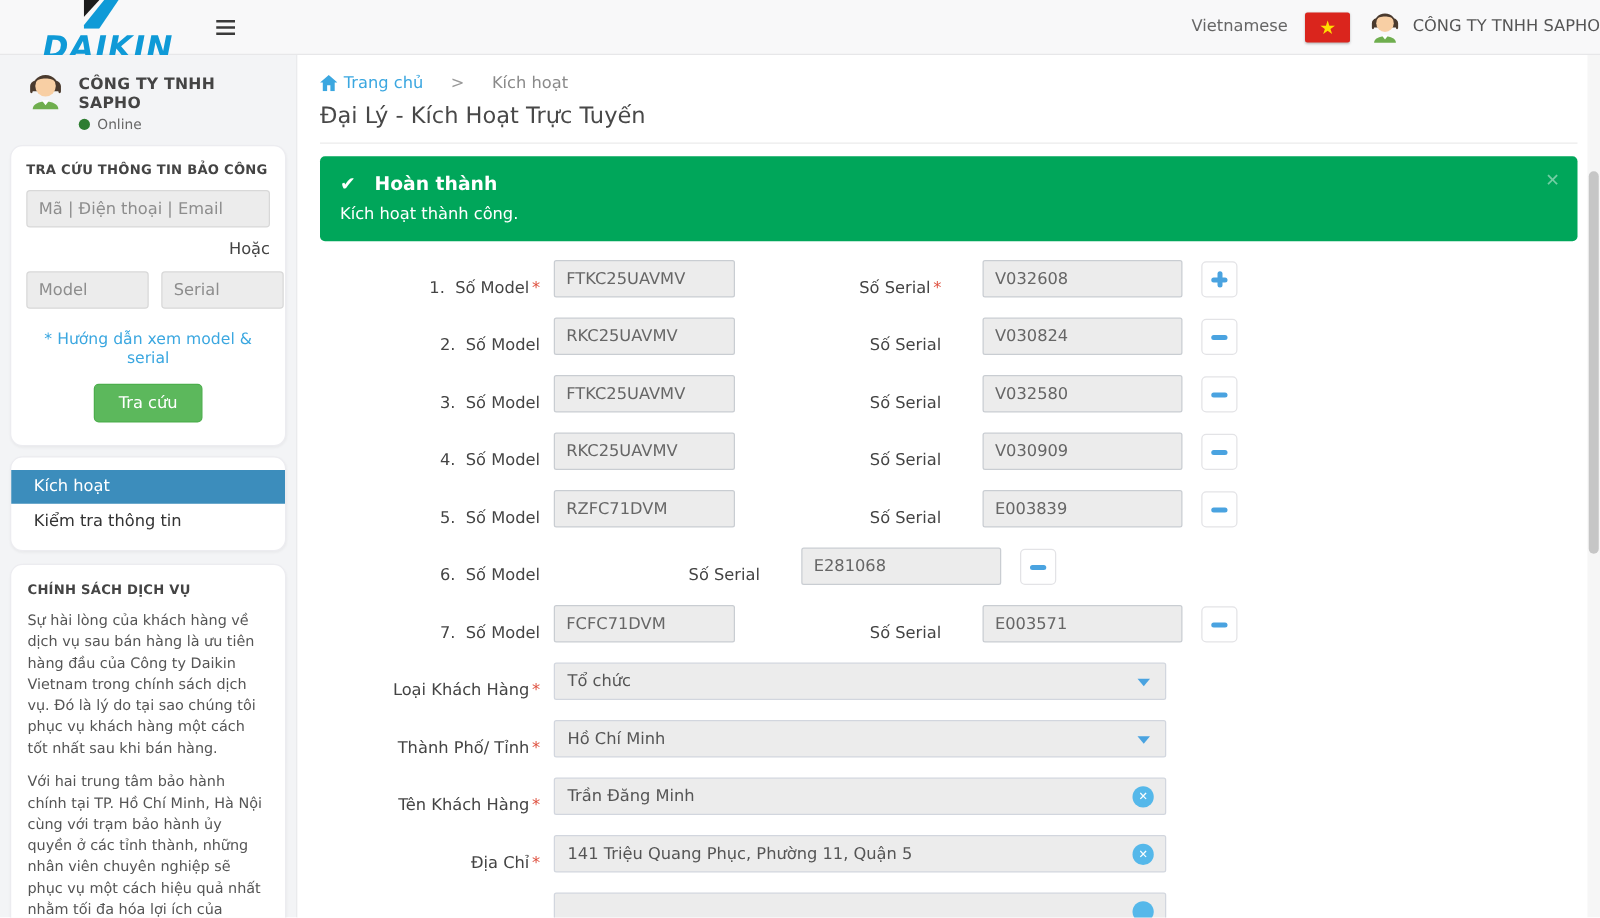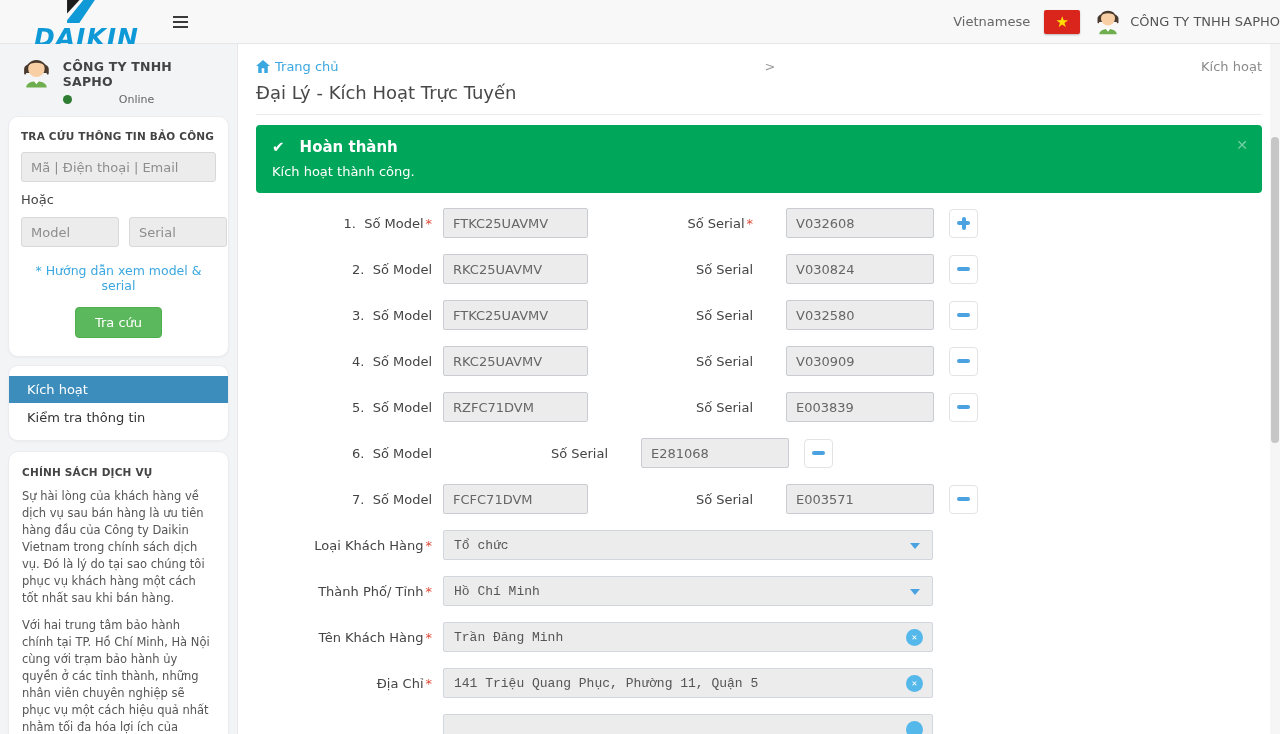--- a/index.html
+++ b/index.html
@@ -22,63 +22,63 @@
   
   .wrap { display:flex; height:690px; }
   .sidebar { width:238px; background:#f3f4f6; border-right:1px solid #e8e8ea; padding:10px 8px 0 8px; flex-shrink:0; }
   .main { flex:1; background:#fff; position:relative; padding:0 18px 0 18px; }
 
   
   .sb-user { display:flex; align-items:flex-start; gap:10px; padding:2px 8px 10px 12px; }
   .sb-user-name { font-size:12.5px; font-weight:bold; color:#444; letter-spacing:.2px; margin-top:3px; }
   .sb-user-status { display:flex; align-items:center; gap:6px; margin-top:4px; }
   .status-dot { width:9px; height:9px; border-radius:50%; background:#2e7d32; }
-  .status-text { font-size:11px; color:#666;margin-left:41px; }
+  .status-text { font-size:11px; color:#666; }
   .card { background:#fff; border:1px solid #ececf0; border-radius:10px; box-shadow:0 1px 2px rgba(0,0,0,.04); }
   .card-lookup { padding:13px 12px 14px 12px; }
   .sb-title { font-size:10.5px; font-weight:bold; color:#444; letter-spacing:.2px; }
   .sb-input { width:100%; height:30px; background:#ececec; border:1px solid #d8d8d8; border-radius:3px; font-size:13px; color:#555; padding:0 9px; margin-top:10px; font-family:inherit; }
   .sb-input::placeholder { color:#8d8d8d; }
-  .or-label { text-align:left; font-size:13px; color:#444; margin:10px 0 0 0; }
+  .or-label { text-align:right; font-size:13px; color:#444; margin:10px 0 0 0; }
   .ms-row { display:flex; gap:10px; }
   .ms-row .sb-input { width:98px; }
   .guide-link { display:block; text-align:center; font-size:12.5px; color:#3ba7e0; margin-top:16px; text-decoration:none; cursor:pointer; }
   .search-btn { display:block; margin:14px auto 4px auto; background:#5cb85c; color:#fff; border:1px solid #4cae4c; border-radius:4px; font-size:13px; padding:7px 19px; cursor:pointer; font-family:inherit; }
   .card-menu { margin-top:8px; padding:8px 0; }
   .menu-item { font-size:13px; color:#333; padding:5px 18px; margin:2px 0; cursor:pointer; }
   .menu-item.active { background:#3c8dbc; color:#fff; padding-top:6px; padding-bottom:6px; }
   .card-policy { margin-top:10px; padding:14px 13px 16px 13px; height:330px; }
   .policy-p { font-size:11.5px; color:#555; line-height:1.48; margin-top:10px; }
 
   
-  .breadcrumb { display:flex; justify-content:space-between; align-items:center; gap:9px; padding-top:15px; font-size:13px; }
+  .breadcrumb { display:flex; justify-content:flex-start; align-items:center; gap:22px; padding-top:15px; font-size:13px; }
   .bc-home { display:flex; align-items:center; gap:5px; color:#3ba7e0; cursor:pointer; }
   .bc-sep { color:#999; }
   .bc-current { color:#8a8a8a; }
   .page-title { font-size:18px; font-weight:400; color:#484848; margin-top:8px; padding-bottom:11px; border-bottom:1px solid #ececec; }
   .alert { margin-top:10px; background:#00a65a; border-radius:4px; color:#fff; padding:13px 16px 14px 16px; position:relative; }
   .alert-title-row { display:flex; align-items:center; gap:15px; }
   .alert-check { font-size:15px; font-weight:bold; }
   .alert-title { font-size:15px; font-weight:bold; }
   .alert-msg { font-size:13px; margin-top:8px; }
   .alert-close { position:absolute; right:14px; top:12px; font-size:14px; font-weight:bold; color:rgba(255,255,255,.45); cursor:pointer; }
 
   .form { margin-top:15px; }
-  .frow { display:flex; align-items:center; margin-bottom:16px; }
+  .frow { display:flex; align-items:flex-end; margin-bottom:16px; }
   .lbl1 { width:176px; text-align:right; font-size:13px; color:#444; margin-right:11px; flex-shrink:0; }
   .lbl2 { width:198px; text-align:right; font-size:13px; color:#444; padding-right:33px; flex-shrink:0; }
   .req { color:#dd4b39; margin-left:2px; }
   .ro-input { height:30px; background:#ececec; border:1px solid #c9cdd2; border-radius:2px; font-size:13px; color:#666; padding:0 9px; font-family:inherit; }
   .model-input { width:145px; }
-  .serial-input { width:148px; }
+  .serial-input { width:160px; }
   .row-btn { width:29px; height:29px; margin-left:15px; background:#fff; border:1px solid #e3e3e6; border-radius:4px; display:flex; align-items:center; justify-content:center; cursor:pointer; position:relative; }
   .bar-h { width:13px; height:4px; border-radius:2px; background:#4aa3e0; }
   .bar-v { position:absolute; width:4px; height:13px; border-radius:2px; background:#4aa3e0; }
 
-  .wide-field { width:490px; height:30px; background:#ececec; border:1px solid #d2d6de; border-radius:2px; display:flex; align-items:center; font-size:13px; color:#555; padding:0 10px; position:relative; cursor:pointer;font-family:Liberation Mono, monospace; }
+  .wide-field { width:490px; height:30px; background:#ececec; border:1px solid #d2d6de; border-radius:2px; display:flex; align-items:center; font-size:13px; color:#555; padding:0 10px; position:relative; cursor:pointer; }
   .caret { position:absolute; right:12px; top:12px; width:0; height:0; border-left:5px solid transparent; border-right:5px solid transparent; border-top:6px solid #4aa3e0; }
   .clear-ic { position:absolute; right:9px; top:6px; width:17px; height:17px; border-radius:50%; background:#55b8ea; color:#fff; font-size:9px; display:flex; align-items:center; justify-content:center; cursor:pointer; }
   .partial { height:30px; }
 
   
   .avatar { display:block; }
 
   
   .scrollbar { position:absolute; right:0; top:44px; width:10px; height:690px; background:#f6f6f6; }
   .scroll-thumb { position:absolute; left:1px; top:93px; width:8px; height:306px; background:#c6c6c6; border-radius:4px; cursor:grab; }

